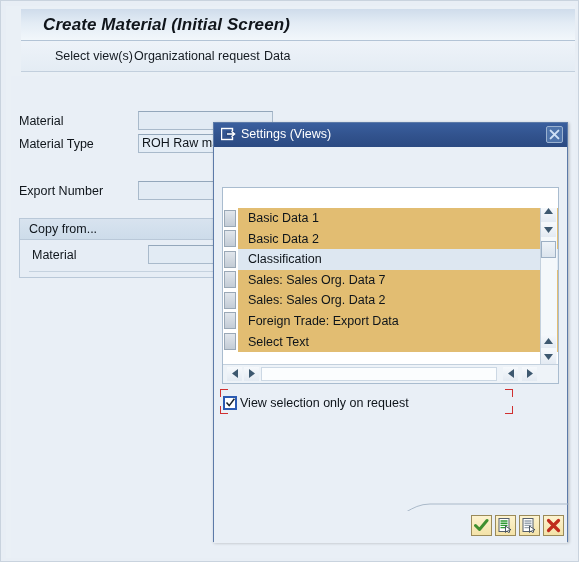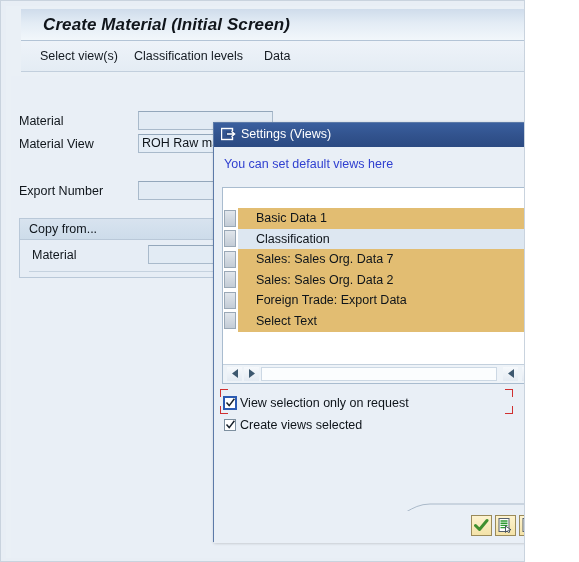--- a/index.html
+++ b/index.html
@@ -8,21 +8,21 @@
     background: #ffffff;
   }
   body {
     font-family: "Liberation Sans", sans-serif;
     font-size: 12px;
     color: #000000;
     -webkit-font-smoothing: antialiased;
   }
   #screen {
     position: relative;
-    width: 525px;
+    width: 579px;
     height: 562px;
     overflow: hidden;
     background: #e8eef5;
     border: 1px solid #c9d3de;
     box-sizing: border-box;
   }
 
   
   .app-frame {
     position: absolute;
@@ -244,21 +244,21 @@
     cursor: default;
   }
   .trow .cell {
     position: absolute;
     left: 15px; top: 0;
     right: 20px;
     height: 100%;
     line-height: 20.6px;
     font-size: 12.5px;
     color: #0e141a;
-    padding-left: 18px;
+    padding-left: 10px;
     white-space: nowrap;
     overflow: hidden;
     box-sizing: border-box;
   }
   .trow.sel-yes .cell { background: #e2bd72; }
   .trow.sel-no  .cell { background: #dde7f1; }
   .trow .pad-right {
     position: absolute;
     right: 0; top: 0;
     width: 20px; height: 100%;
@@ -373,31 +373,31 @@
 
 <div id="screen">
 
   <div class="app-frame">
 
     <div class="app-titlebar">
       <div class="app-title">Create Material (Initial Screen)</div>
     </div>
 
     <div class="app-toolbar">
-      <div class="tb-item" style="left:16px;">Select view(s)</div>
-      <div class="tb-item" style="left:110px;">Classification levels</div>
+      <div class="tb-item" style="left:31px;">Select view(s)</div>
+      <div class="tb-item" style="left:110px;">Organizational request</div>
       <div class="tb-item" style="left:240px;">Data</div>
     </div>
 
     <div class="form-area">
 
       <div class="f-label" style="left:8px; top:38px;">Material</div>
       <div class="f-input" style="left:127px; top:35px; width:135px;" placeholder=""></div>
 
-      <div class="f-label" style="left:8px; top:61px;">Material View</div>
+      <div class="f-label" style="left:8px; top:61px;">Material Type</div>
       <div class="f-input filled" style="left:127px; top:58px; width:135px;">ROH Raw mate</div>
 
       <div class="f-label" style="left:8px; top:108px;">Export Number</div>
       <div class="f-input" style="left:127px; top:105px; width:135px;"></div>
 
       <div class="groupbox">
         <div class="group-header">
           <div class="group-header-text">Copy from...</div>
         </div>
         <div class="f-label" style="left:12px; top:29px;">Material</div>
@@ -421,29 +421,33 @@
       <div class="dlg-title-text">Settings (Views)</div>
       <div class="dlg-close">
         <svg width="11" height="11" viewBox="0 0 11 11">
           <path d="M1.6 1.6 L9.4 9.4 M9.4 1.6 L1.6 9.4" stroke="#cfe0f5" stroke-width="2" stroke-linecap="round"></path>
         </svg>
       </div>
     </div>
 
     <div class="dlg-body">
 
-      <div class="dlg-hint">You can set default views here</div>
 
       <div class="tbl-wrap">
 
 
         <div class="tbl-rows" id="rows-host">
             <div class="trow sel-yes">
               <div class="sel"></div>
               <div class="cell">Basic Data 1</div>
+              <div class="pad-right"></div>
+            </div>
+            <div class="trow sel-yes">
+              <div class="sel"></div>
+              <div class="cell">Basic Data 2</div>
               <div class="pad-right"></div>
             </div>
             <div class="trow sel-no">
               <div class="sel"></div>
               <div class="cell">Classification</div>
               <div class="pad-right"></div>
             </div>
             <div class="trow sel-yes">
               <div class="sel"></div>
               <div class="cell">Sales: Sales Org. Data 7</div>
@@ -516,27 +520,20 @@
       </div>
 
       <div class="cbrow" style="left:10px; top:249px;">
         <span class="cbox focused">
           <svg width="11" height="11" viewBox="0 0 11 11">
               <path d="M1.5 5.6 L4.2 8.6 L9.4 1.8" fill="none" stroke="#18222c" stroke-width="1.5"></path>
             </svg>
         </span><span>View selection only on request</span>
       </div>
 
-      <div class="cbrow" style="left:10px; top:271px;">
-        <span class="cbox">
-          <svg width="11" height="11" viewBox="0 0 11 11">
-              <path d="M1.5 5.6 L4.2 8.6 L9.4 1.8" fill="none" stroke="#18222c" stroke-width="1.5"></path>
-            </svg>
-        </span><span>Create views selected</span>
-      </div>
 
       <div class="redmark" style="left:6px; top:242px; border-width:1px 0 0 1px;"></div>
       <div class="redmark" style="left:6px; top:259px; border-width:0 0 1px 1px;"></div>
       <div class="redmark" style="left:291px; top:242px; border-width:1px 1px 0 0;"></div>
       <div class="redmark" style="left:291px; top:259px; border-width:0 1px 1px 0;"></div>
 
       <div class="footer-sep">
         <svg width="355" height="24" viewBox="0 0 355 24">
           <path d="M0 18 L168 18 C188 18 196 2 216 2 L355 2" fill="none" stroke="#aab9c9" stroke-width="1"></path>
         </svg>

